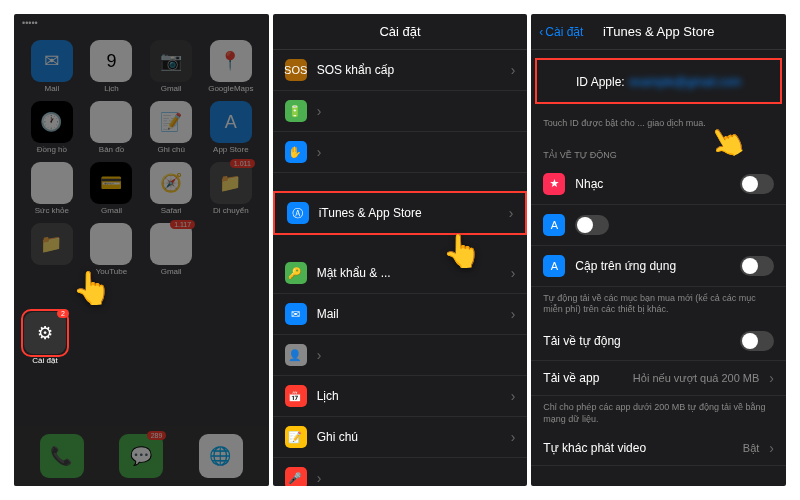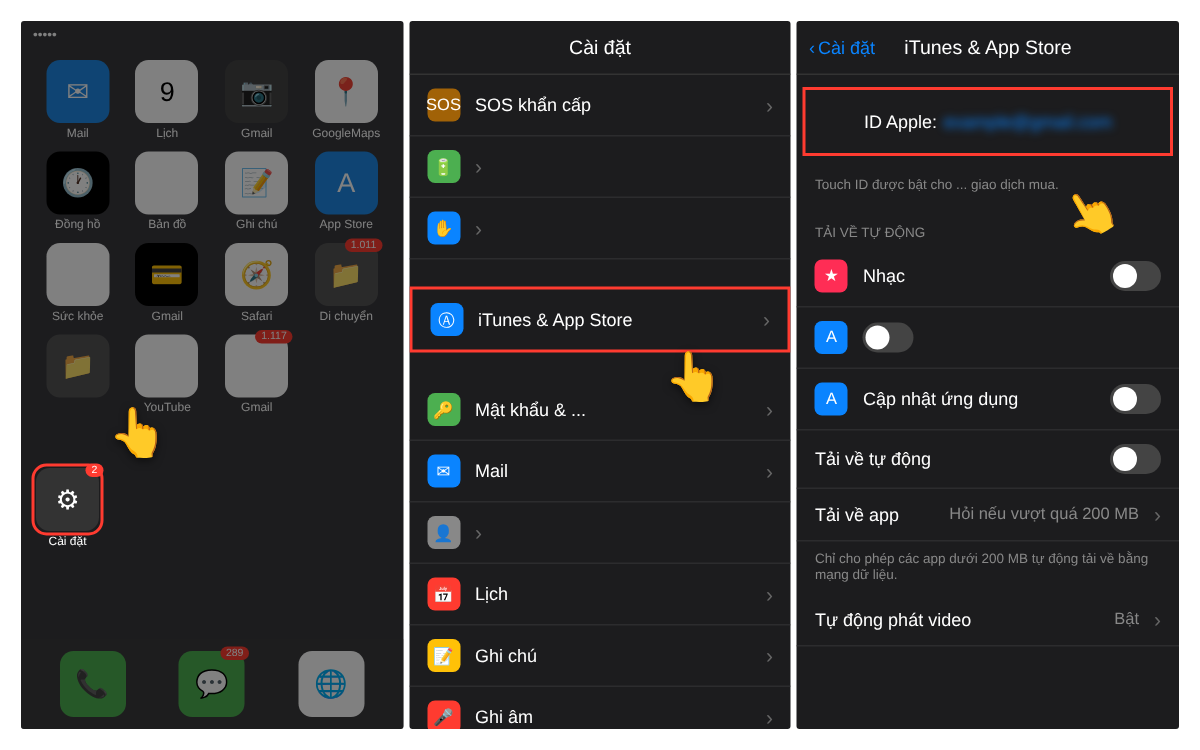--- a/index.html
+++ b/index.html
@@ -177,21 +177,20 @@
           <span class="item-label">Lịch</span>
           <span class="chevron">›</span>
         </div>
         <div class="settings-item">
           <div class="item-icon" style="background:#ffc107">📝</div>
           <span class="item-label">Ghi chú</span>
           <span class="chevron">›</span>
         </div>
         <div class="settings-item">
           <div class="item-icon" style="background:#ff3b30">🎤</div>
-          <span class="item-label">Ghi âm</span>
           <span class="chevron">›</span>
         </div>
       </div>
   </div>
 
   <div class="panel">
     <div class="nav-bar">
       <span class="back-btn">‹ <span>Cài đặt</span></span>
       <span>iTunes &amp; App Store</span>
     </div>
@@ -207,33 +206,34 @@
           <div class="item-icon" style="background:#ff2d55">★</div>
           <span class="item-label">Nhạc</span>
           <div class="toggle"></div>
         </div>
         <div class="settings-item">
           <div class="item-icon" style="background:#0a84ff">A</div>
           <div class="toggle"></div>
         </div>
         <div class="settings-item">
           <div class="item-icon" style="background:#0a84ff">A</div>
-          <span class="item-label">Cập nhật ứng dụng</span>
+          <span class="item-label">Cập trên ứng dụng</span>
           <div class="toggle"></div>
         </div>
       </div>
+    <div class="section-footer">Tự động tải về các mục bạn mua mới (kể cả các mục miễn phí) trên các thiết bị khác.</div>
     <div class="settings-item">
       <span class="item-label">Tải về tự động</span>
       <div class="toggle"></div>
     </div>
     <div class="settings-item">
       <span class="item-label">Tải về app</span>
       <span class="value-text">Hỏi nếu vượt quá 200 MB</span>
       <span class="chevron">›</span>
     </div>
     <div class="section-footer">Chỉ cho phép các app dưới 200 MB tự động tải về bằng mạng dữ liệu.</div>
     <div class="settings-item">
-      <span class="item-label">Tự động phát video</span>
+      <span class="item-label">Tự khác phát video</span>
       <span class="value-text">Bật</span>
       <span class="chevron">›</span>
     </div>
   </div>
 </div>
 
 </body></html>

